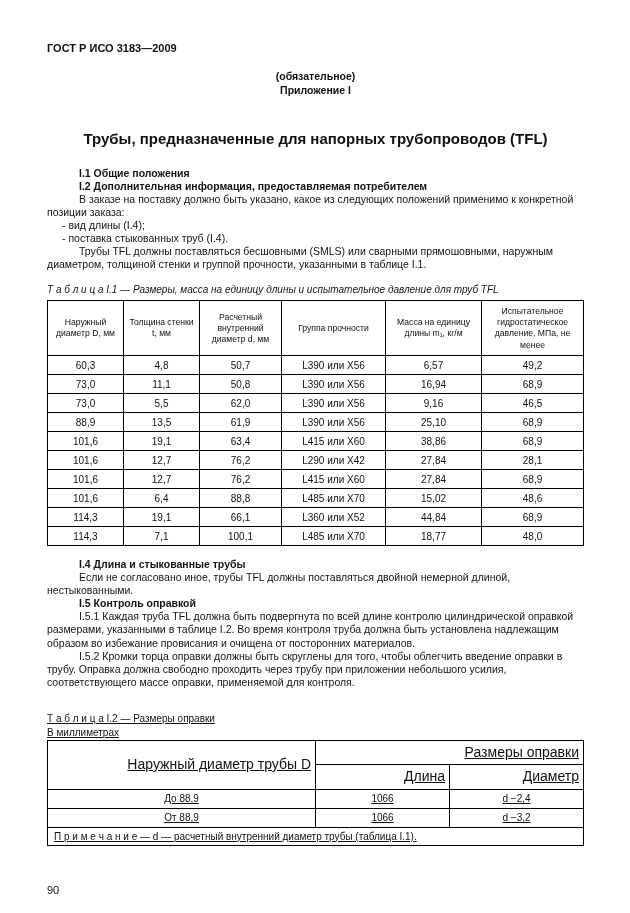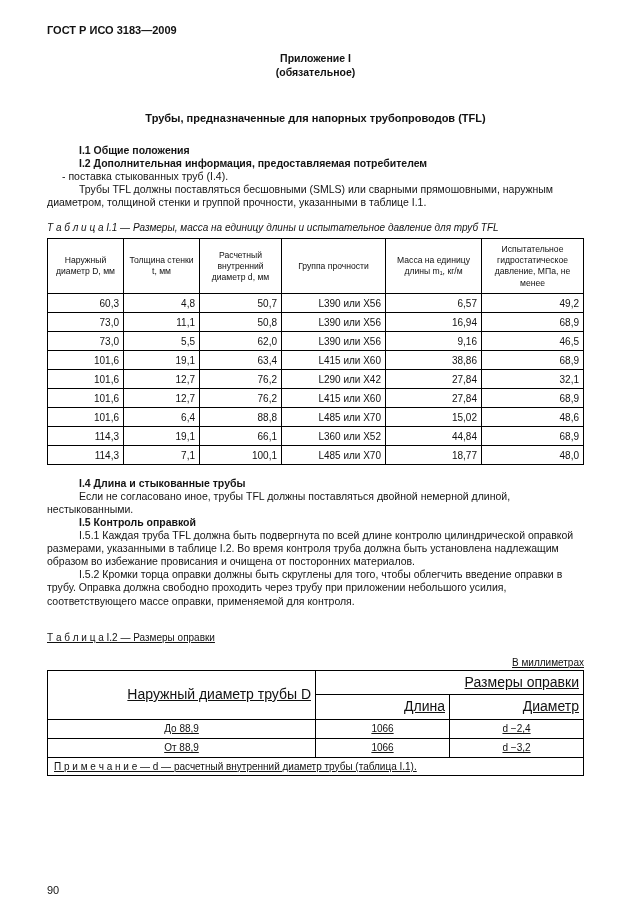--- a/index.html
+++ b/index.html
@@ -5,50 +5,50 @@
   * { margin: 0; padding: 0; box-sizing: border-box; }
   html, body { width: 630px; }
   body {
     height: 913px;
     background: #ffffff;
     color: #111111;
     font-family: "Liberation Sans", sans-serif;
     position: relative;
     overflow: hidden;
   }
-  .page { padding: 24px 46px 0 47px; }
+  .page { padding: 42px 46px 0 47px; }
 
   .doc-number { font-weight: bold; font-size: 11px; margin-bottom: 16px; }
 
   .annex { text-align: center; font-weight: bold; font-size: 10.5px; line-height: 1.3; }
 
-  .main-title { text-align: center; font-weight: bold; font-size: 11px; margin-top: 33px; margin-bottom: 20px; }
+  .main-title { text-align: center; font-weight: bold; font-size: 15px; margin-top: 33px; margin-bottom: 20px; }
 
   p { font-size: 10.5px; line-height: 1.24; color: #141414; }
   p.indent  { text-indent: 32px; }
   p.heading { font-weight: bold; text-indent: 32px; }
   p.list-item { margin-left: 15px; }
 
   .tbl-caption { font-size: 10px; color: #141414; }
   .t1-caption { margin-top: 13px; margin-bottom: 5px; font-style: italic; }
 
   table { width: 100%; border-collapse: collapse; table-layout: fixed; }
   th, td { border: 1px solid #000; font-weight: normal; }
 
   table.t1 th {
     font-size: 8.6px; line-height: 1.3; text-align: center;
     vertical-align: middle; padding: 4px 3px; height: 55px;
   }
   table.t1 td {
-    font-size: 10px; text-align: right; vertical-align: middle;
+    font-size: 10px; text-align: center; vertical-align: middle;
     padding: 2px 4px; height: 19px;
   }
 
   .t2-block { margin-top: 24px; text-decoration: underline; }
-  .t2-units { text-align: right; font-size: 10px; margin-top: 14px; margin-bottom: 2px; }
+  .t2-units { font-size: 10px; margin-top: 3px; margin-bottom: 2px; }
   table.t2 th {
     font-size: 14px; line-height: 1.25; text-align: right;
     vertical-align: middle; padding: 3px 4px; height: 15px;
   }
   table.t2 td {
     font-size: 10px; text-align: center; vertical-align: middle;
     padding: 2px 4px; height: 19px; margin-top: 40px;
   }
   table.t2 td.note-cell {
     text-align: left; font-size: 10px; padding: 3px 6px; height: 16px;
@@ -62,29 +62,31 @@
   }
 </style>
 </head>
 <body>
 
 <div class="page">
 
   <div class="doc-number">ГОСТ Р ИСО 3183—2009</div>
 
   <div class="annex">
+    <div>(обязательное)</div>
     <div>Приложение I</div>
-    <div>(обязательное)</div>
   </div>
 
   <div class="main-title">Трубы, предназначенные для напорных трубопроводов (TFL)</div>
 
   <p class="heading">I.1 Общие положения</p>
 
   <p class="heading">I.2 Дополнительная информация, предоставляемая потребителем</p>
+  <p class="indent">В заказе на поставку должно быть указано, какое из следующих положений применимо к конкретной позиции заказа:</p>
+  <p class="list-item">- вид длины (I.4);</p>
   <p class="list-item">- поставка стыкованных труб (I.4).</p>
 
   <p class="indent">Трубы TFL должны поставляться бесшовными (SMLS) или сварными прямошовными, наружным диаметром, толщиной стенки и группой прочности, указанными в таблице I.1.</p>
 
   <div class="tbl-caption t1-caption">Т а б л и ц а I.1 — Размеры, масса на единицу длины и испытательное давление для труб TFL</div>
 
   <table class="t1">
     <thead>
       <tr>
         <th style="width:76px">Наружный диаметр D, мм</th>
@@ -114,34 +116,42 @@
         </tr>
         <tr>
           <td>73,0</td>
           <td>5,5</td>
           <td>62,0</td>
           <td>L390 или X56</td>
           <td>9,16</td>
           <td>46,5</td>
         </tr>
         <tr>
+          <td>88,9</td>
+          <td>13,5</td>
+          <td>61,9</td>
+          <td>L390 или X56</td>
+          <td>25,10</td>
+          <td>68,9</td>
+        </tr>
+        <tr>
           <td>101,6</td>
           <td>19,1</td>
           <td>63,4</td>
           <td>L415 или X60</td>
           <td>38,86</td>
           <td>68,9</td>
         </tr>
         <tr>
           <td>101,6</td>
           <td>12,7</td>
           <td>76,2</td>
           <td>L290 или X42</td>
           <td>27,84</td>
-          <td>32,1</td>
+          <td>28,1</td>
         </tr>
         <tr>
           <td>101,6</td>
           <td>12,7</td>
           <td>76,2</td>
           <td>L415 или X60</td>
           <td>27,84</td>
           <td>68,9</td>
         </tr>
         <tr>

